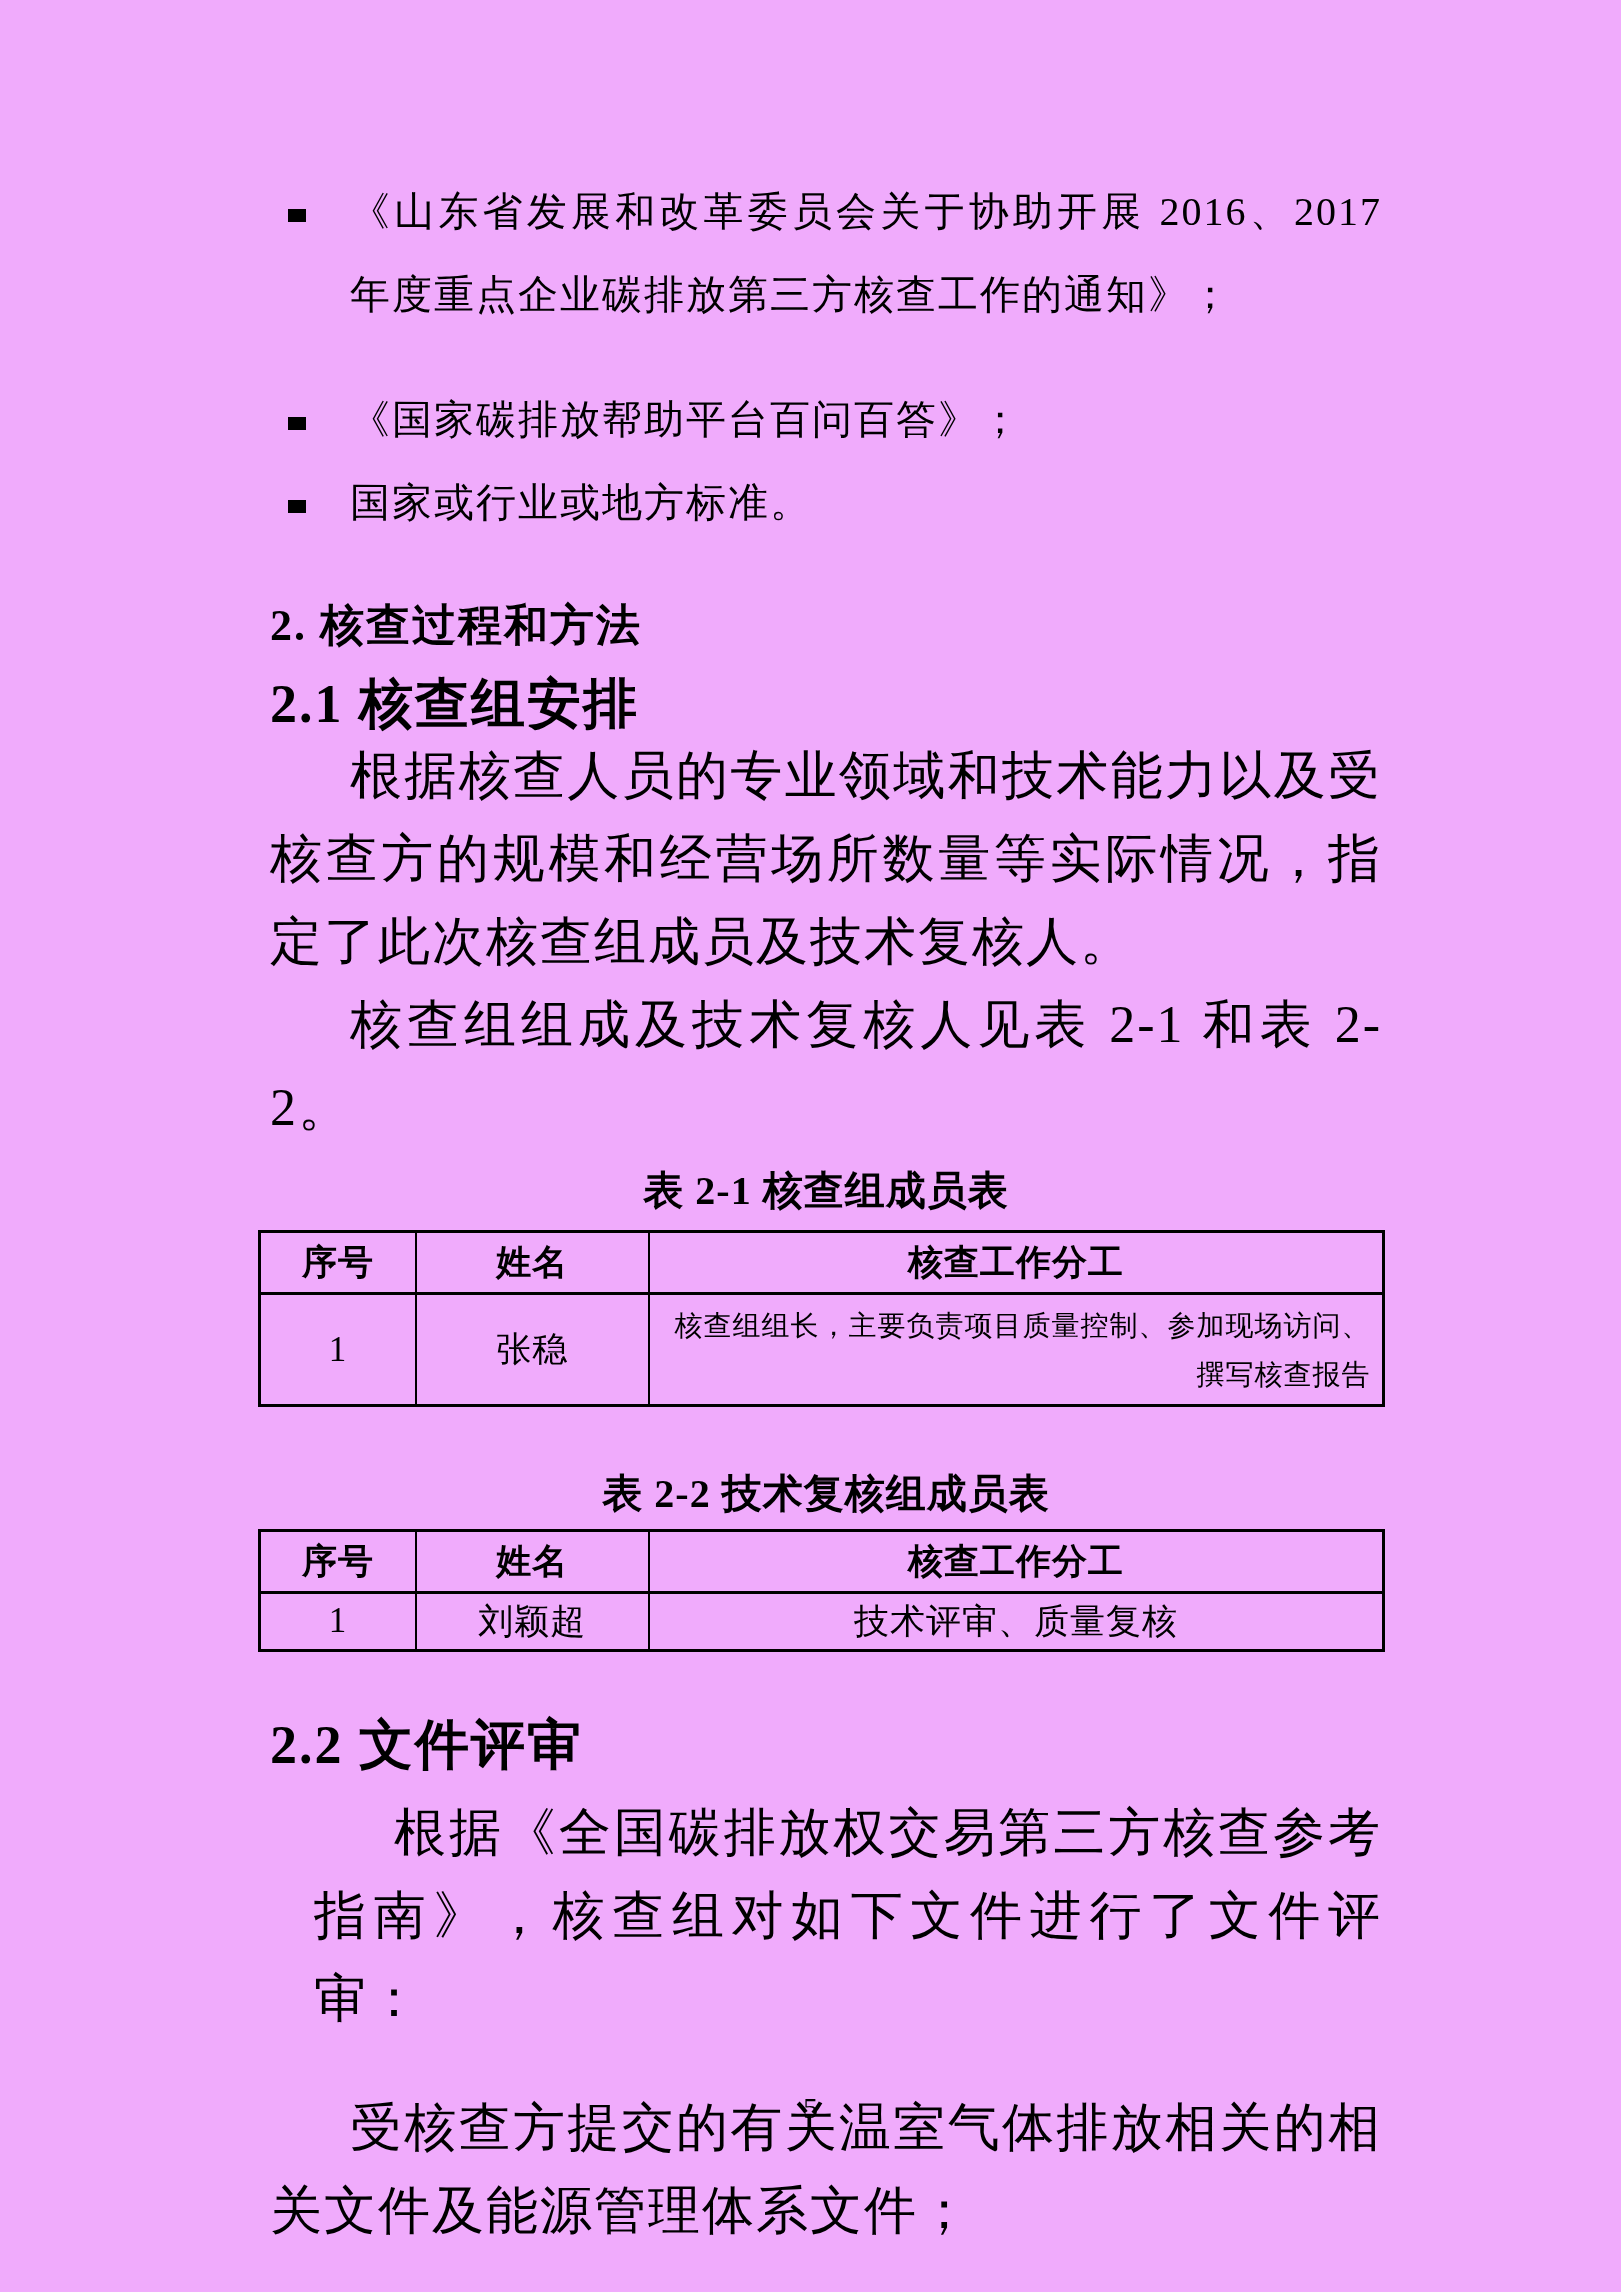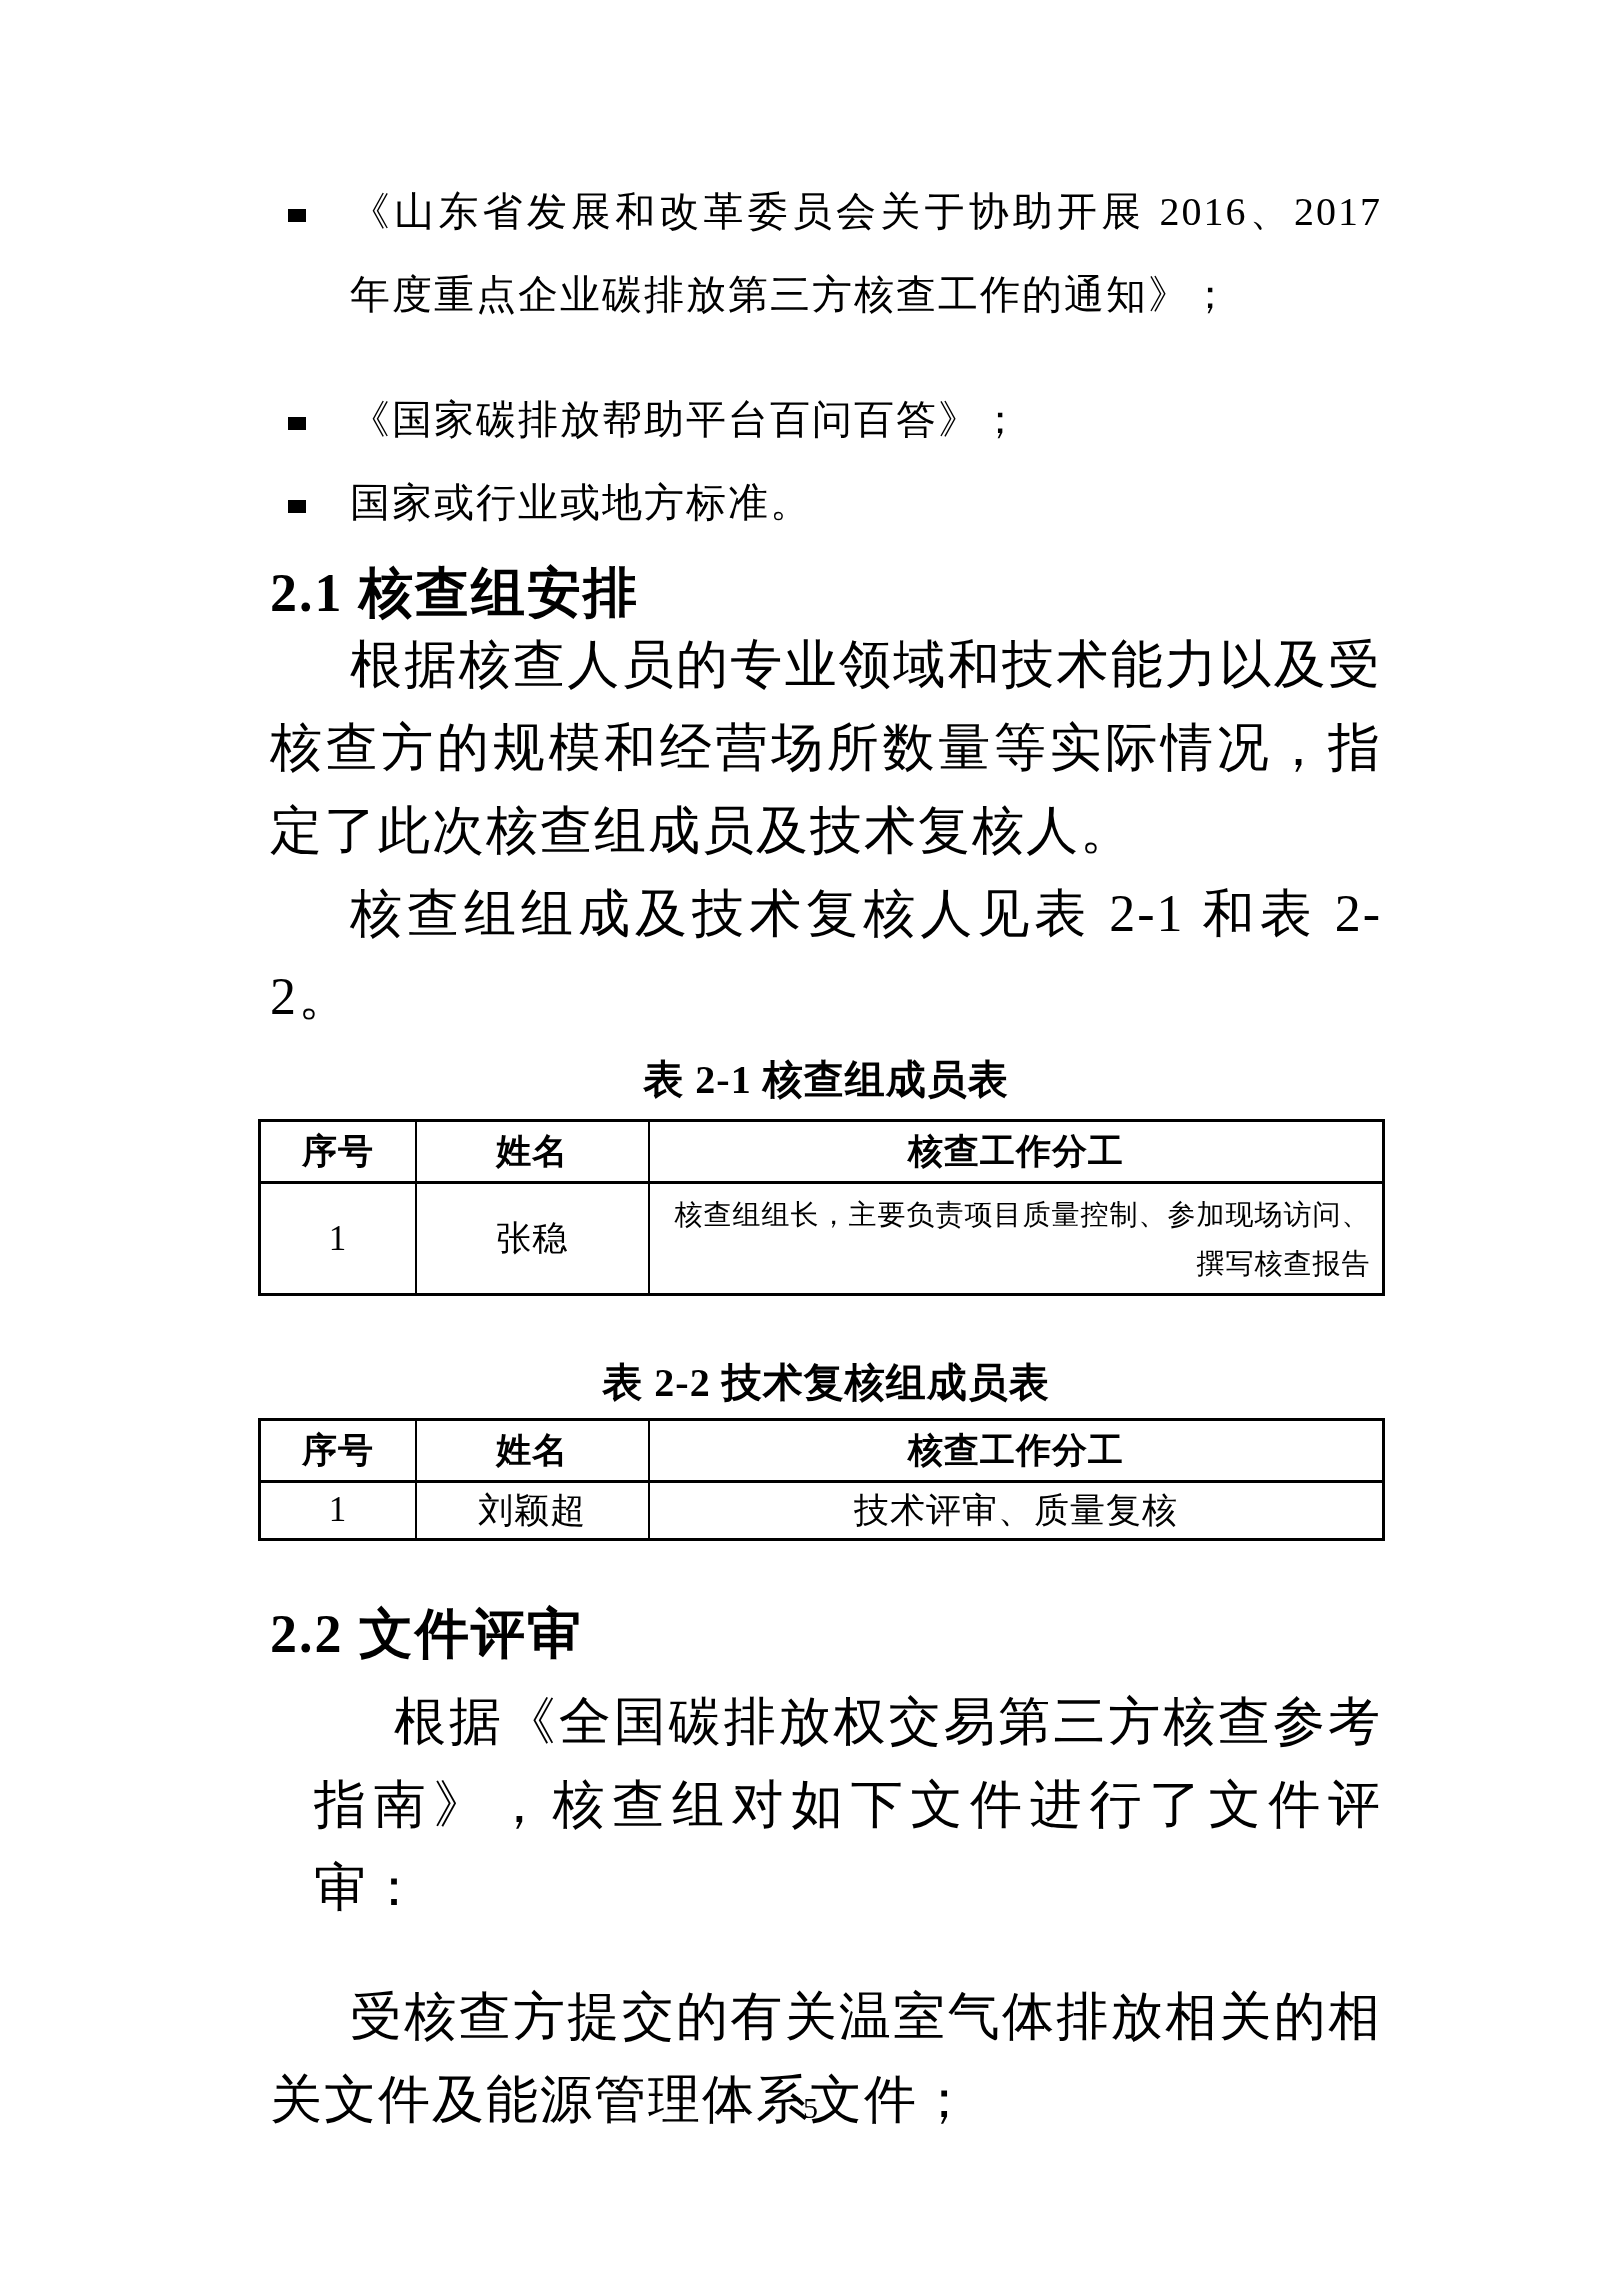--- a/index.html
+++ b/index.html
@@ -1,20 +1,20 @@
 <!DOCTYPE html>
 <html><head>
 <meta charset="utf-8">
 <style>
   html,body{margin:0;padding:0;background:#888;}
   .page{
     position:relative;
     width:1621px;
     height:2293px;
-    background:#ffffff;
+    background:#f0abfc;
     margin:0 auto;
     font-family:"Liberation Serif","DejaVu Serif",serif;
     color:#000;
     overflow:hidden;
   }
   .content{
     position:absolute;
     left:270px;
     top:0;
     width:1112px;
@@ -135,20 +135,21 @@
     <div class="bullet-item b2">
       <span class="marker"></span>
       <span>《国家碳排放帮助平台百问百答》；</span>
     </div>
 
     <div class="bullet-item b3">
       <span class="marker"></span>
       <span>国家或行业或地方标准。</span>
     </div>
 
+    <div class="h-main">2. 核查过程和方法</div>
 
     <div class="h-sub">2.1 核查组安排</div>
 
     <p class="para no-gap">根据核查人员的专业领域和技术能力以及受核查方的规模和经营场所数量等实际情况，指定了此次核查组成员及技术复核人。</p>
     <p class="para no-gap">核查组组成及技术复核人见表 2-1 和表 2-2。</p>
 
     <div class="tbl-title t1-title">表 2-1 核查组成员表</div>
 
     <table class="data-table t1">
       <colgroup>

